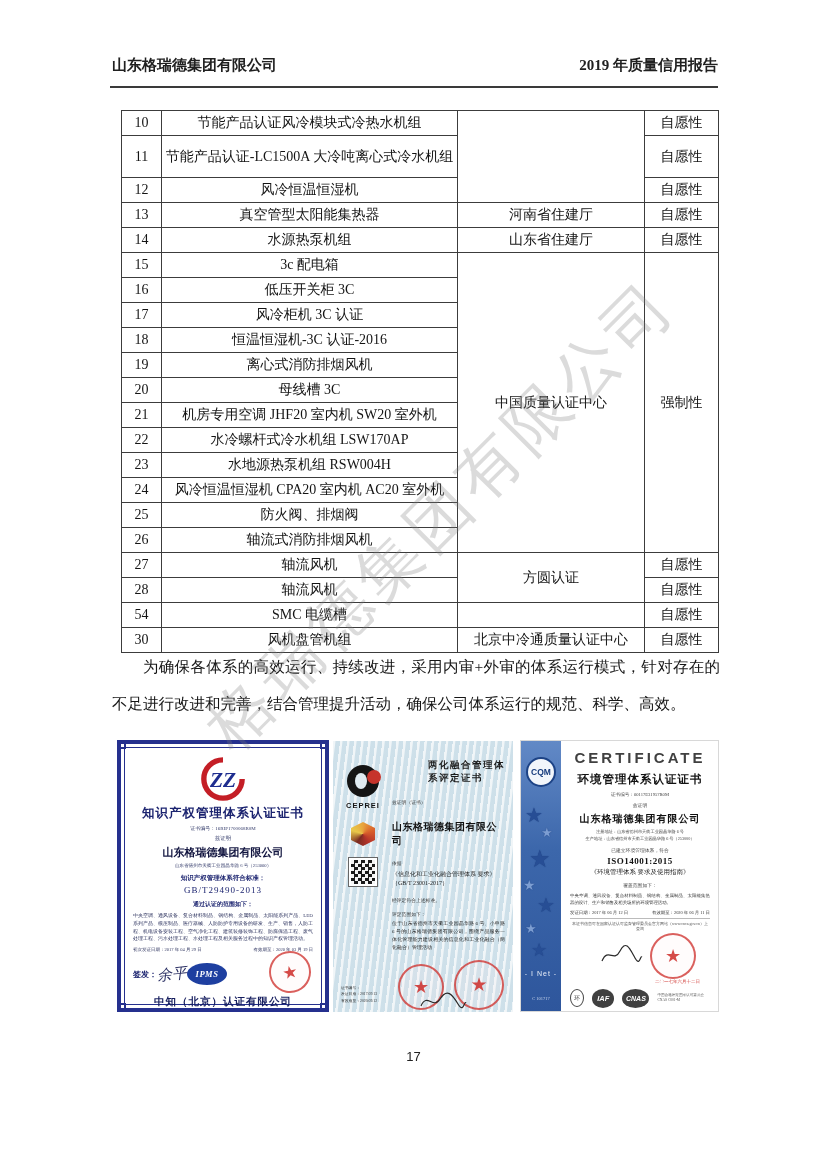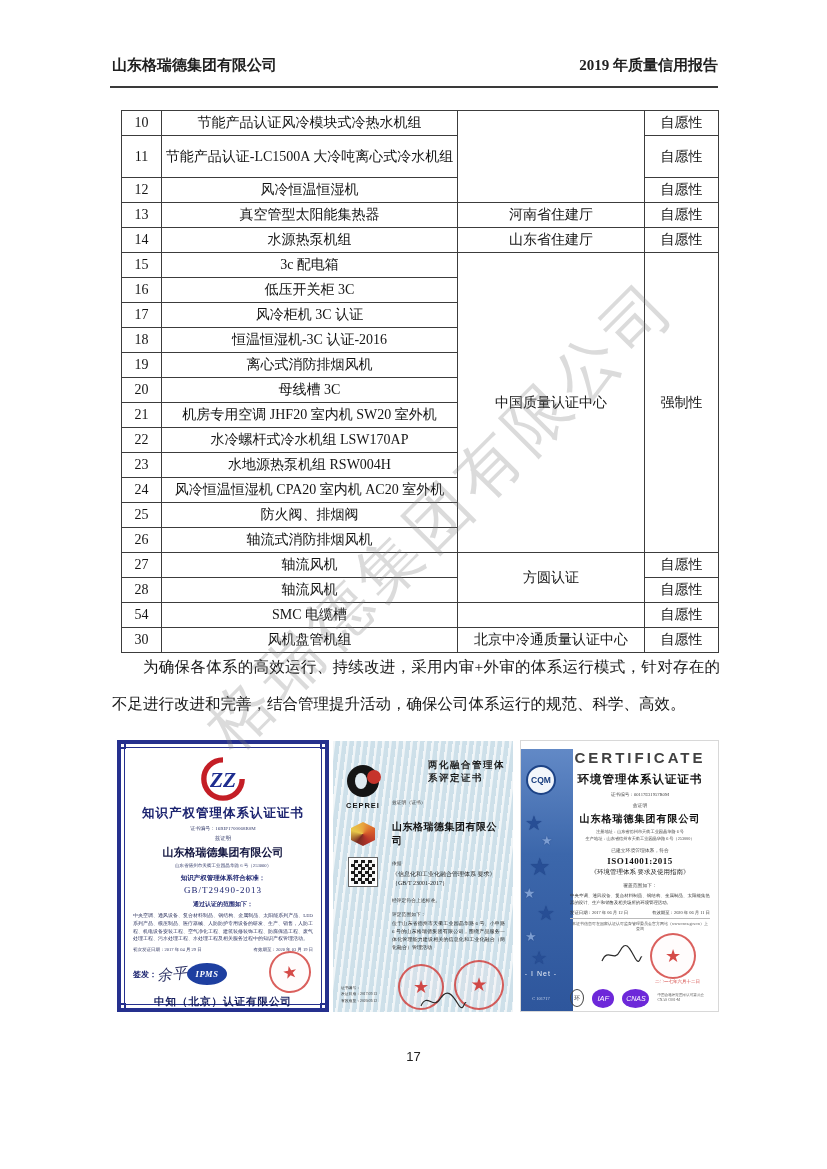--- a/index.html
+++ b/index.html
@@ -105,23 +105,22 @@
   .c2-scopelabel { font-size: 4.8px; color: #333; margin-top: 8px; }
   .c2-scope { font-size: 5px; color: #222; line-height: 1.6; margin-top: 3px; text-align: justify; }
   .c2-stamps { position: relative; height: 62px; margin-top: 8px; }
   .c2-stamp1 { position: absolute; left: 6px; top: 4px; width: 46px; height: 46px; font-size: 18px; }
   .c2-stamp2 { position: absolute; left: 62px; top: 0; width: 50px; height: 50px; font-size: 19px; }
   .c2-sig { position: absolute; left: 26px; top: 30px; }
 
   
   .cert3 { left: 403px; width: 199px; border: 1px solid #d8d8d8; }
   .c3-band {
-    position: absolute; left: 0; top: 0; bottom: 0; width: 52px;
+    position: absolute; left: 0; top: 0; bottom: 0; width: 40px;
     background: linear-gradient(180deg, #6289c6 0%, #3c67ab 40%, #2e569c 100%);
-    margin-top: 8px;
   }
   .cqm-logo {
     position: absolute; left: 5px; top: 16px; width: 30px; height: 30px; border-radius: 50%;
     background: #f2f6fb; border: 2px solid #1d4386; color: #173c7d;
     font-size: 8.5px; font-weight: bold; display: flex; align-items: center; justify-content: center;
     font-family: "Liberation Sans", sans-serif;
   }
   .band-star { position: absolute; color: #274e95; text-shadow: 0 0 1px #1d3f7e; }
   .band-star.light { color: #7d9ed2; }
   .band-inet { position: absolute; left: 0; width: 40px; bottom: 34px; text-align: center; color: #e8eef8; font-size: 7px; letter-spacing: 1px; font-family: "Liberation Sans", sans-serif; }
@@ -138,21 +137,21 @@
   .c3-stdname { font-size: 6.5px; color: #1b1b1b; margin-top: 2px; }
   .c3-scope { font-size: 4.4px; color: #333; text-align: justify; line-height: 1.6; margin-top: 4px; }
   .c3-dates { display: flex; justify-content: space-between; font-size: 4.4px; color: #333; margin-top: 3px; }
   .c3-regline { font-size: 4px; color: #555; margin-top: 3px; border-top: 0.5px solid #bbb; padding-top: 2px; }
   .c3-signrow { position: relative; height: 52px; margin-top: 2px; }
   .c3-sig { position: absolute; left: 28px; top: 10px; }
   .c3-stamp { position: absolute; right: 14px; top: 0; width: 46px; height: 46px; font-size: 18px; }
   .c3-stampdate { position: absolute; right: 10px; top: 46px; font-size: 4.5px; color: rgba(206,44,40,0.9); }
   .c3-logos { display: flex; align-items: center; justify-content: center; gap: 8px; margin-top: 4px; }
   .mark-circle { width: 18px; height: 18px; border-radius: 50%; border: 1.5px solid #444; color: #444; font-size: 6px; display: flex; align-items: center; justify-content: center; }
-  .oval-logo { border-radius: 50%; background: #6d28d9; color: #fff; font-weight: normal; font-style: italic; display: flex; align-items: center; justify-content: center; font-family: "Liberation Sans", sans-serif; }
+  .oval-logo { border-radius: 50%; background: #404040; color: #fff; font-weight: bold; font-style: italic; display: flex; align-items: center; justify-content: center; font-family: "Liberation Sans", sans-serif; }
   .iaf { width: 30px; height: 19px; font-size: 7.5px; }
   .cnas { width: 36px; height: 19px; font-size: 7px; }
   .c3-logos-note { font-size: 3.6px; color: #555; text-align: left; line-height: 1.5; }
 
   
   .pageno { position: absolute; left: 0; right: 0; top: 1049px; text-align: center; font-size: 13px; color: #222; font-family: "Liberation Sans", sans-serif; }
 </style>
 </head>
 <body>
 

